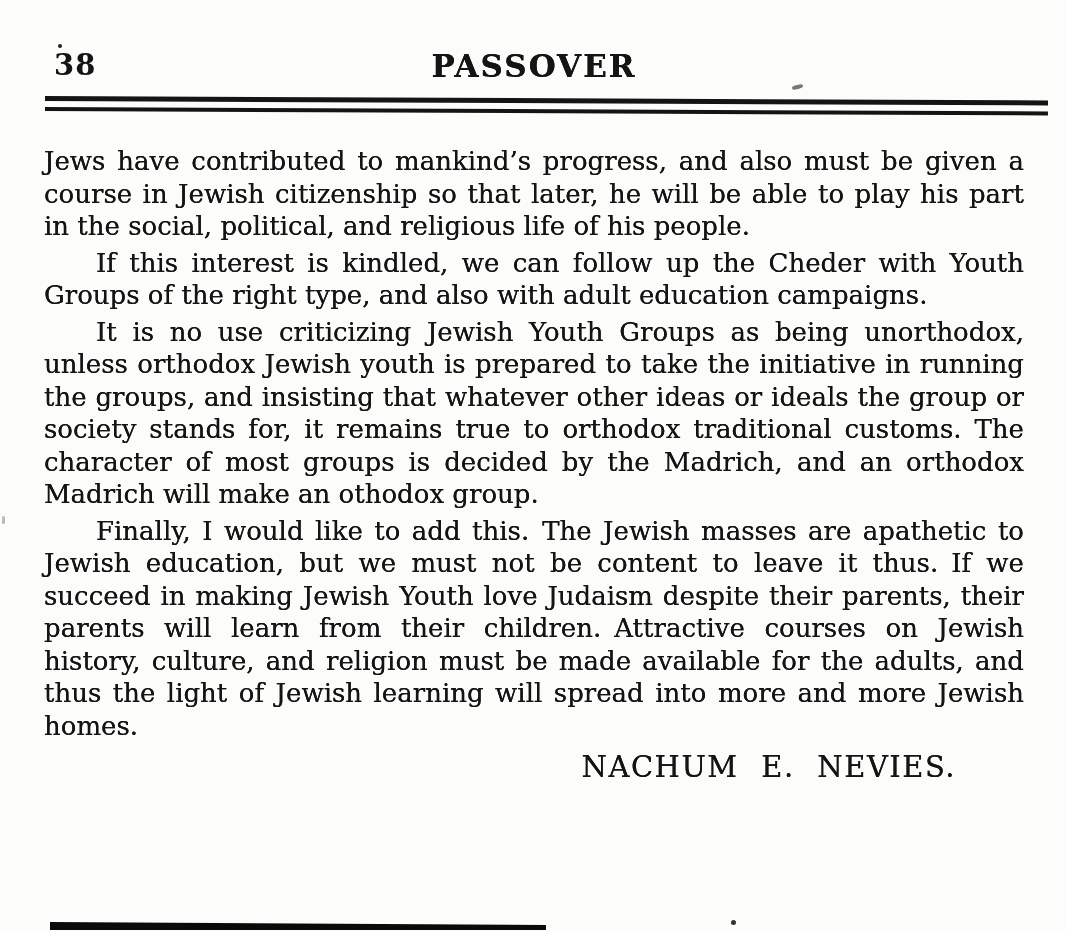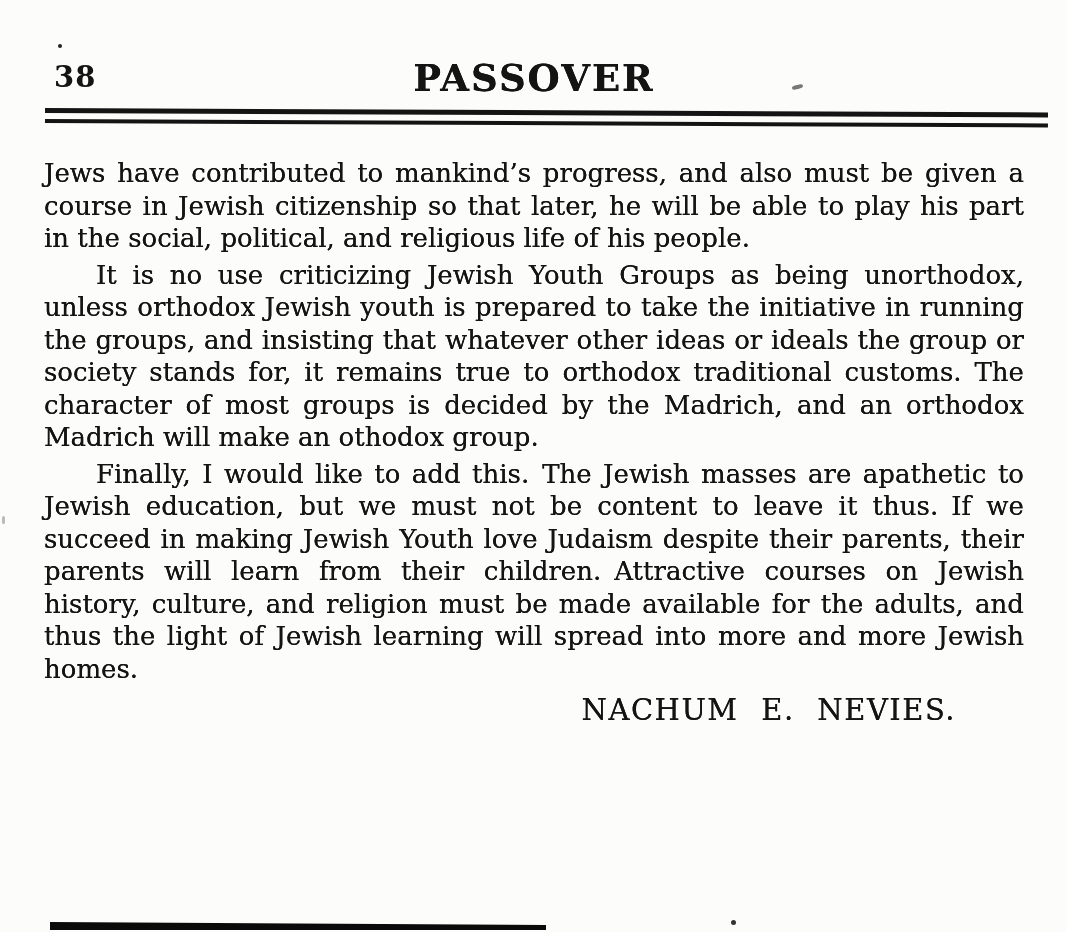--- a/index.html
+++ b/index.html
@@ -25,23 +25,23 @@
   }
   .pagenum {
     position: absolute;
     left: 14px;
     top: 2px;
     font-size: 29px;
     font-weight: bold;
     letter-spacing: 1px;
   }
   .title {
-    margin: 12px;
+    margin: 0;
     text-align: center;
-    font-size: 37px;
+    font-size: 31px;
     font-weight: bold;
     letter-spacing: 2px;
     line-height: 40px;
     text-shadow: 0 0 0.6px currentColor;
   }
   
   .rule-wrap {
     position: relative;
     margin: 6px 0 0 5px;
     width: 1003px;
@@ -115,20 +115,21 @@
     <h1 class="title">PASSOVER</h1>
   </header>
 
   <div class="rule-wrap">
     <div class="rule-top"></div>
     <div class="rule-bottom"></div>
   </div>
 
   <main class="bodytext">
     <p class="noindent">Jews have contributed to mankind’s progress, and also must be given a course in Jewish citizenship so that later, he will be able to play his part in the social, political, and religious life of his people.</p>
+    <p>If this interest is kindled, we can follow up the Cheder with Youth Groups of the right type, and also with adult education campaigns.</p>
     <p>It is no use criticizing Jewish Youth Groups as being unorthodox, unless orthodox Jewish youth is prepared to take the initiative in running the groups, and insisting that whatever other ideas or ideals the group or society stands for, it remains true to orthodox traditional customs. The character of most groups is decided by the Madrich, and an orthodox Madrich will make an othodox group.</p>
     <p>Finally, I would like to add this. The Jewish masses are apathetic to Jewish education, but we must not be content to leave it thus. If we succeed in making Jewish Youth love Judaism despite their parents, their parents will learn from their children. Attractive courses on Jewish history, culture, and religion must be made available for the adults, and thus the light of Jewish learning will spread into more and more Jewish homes.</p>
   </main>
 
   <div class="signature">NACHUM E. NEVIES.</div>
 
   <div class="bottom-bar"></div>
 
   <span class="speck speck-a"></span>
   <span class="speck speck-b"></span>

